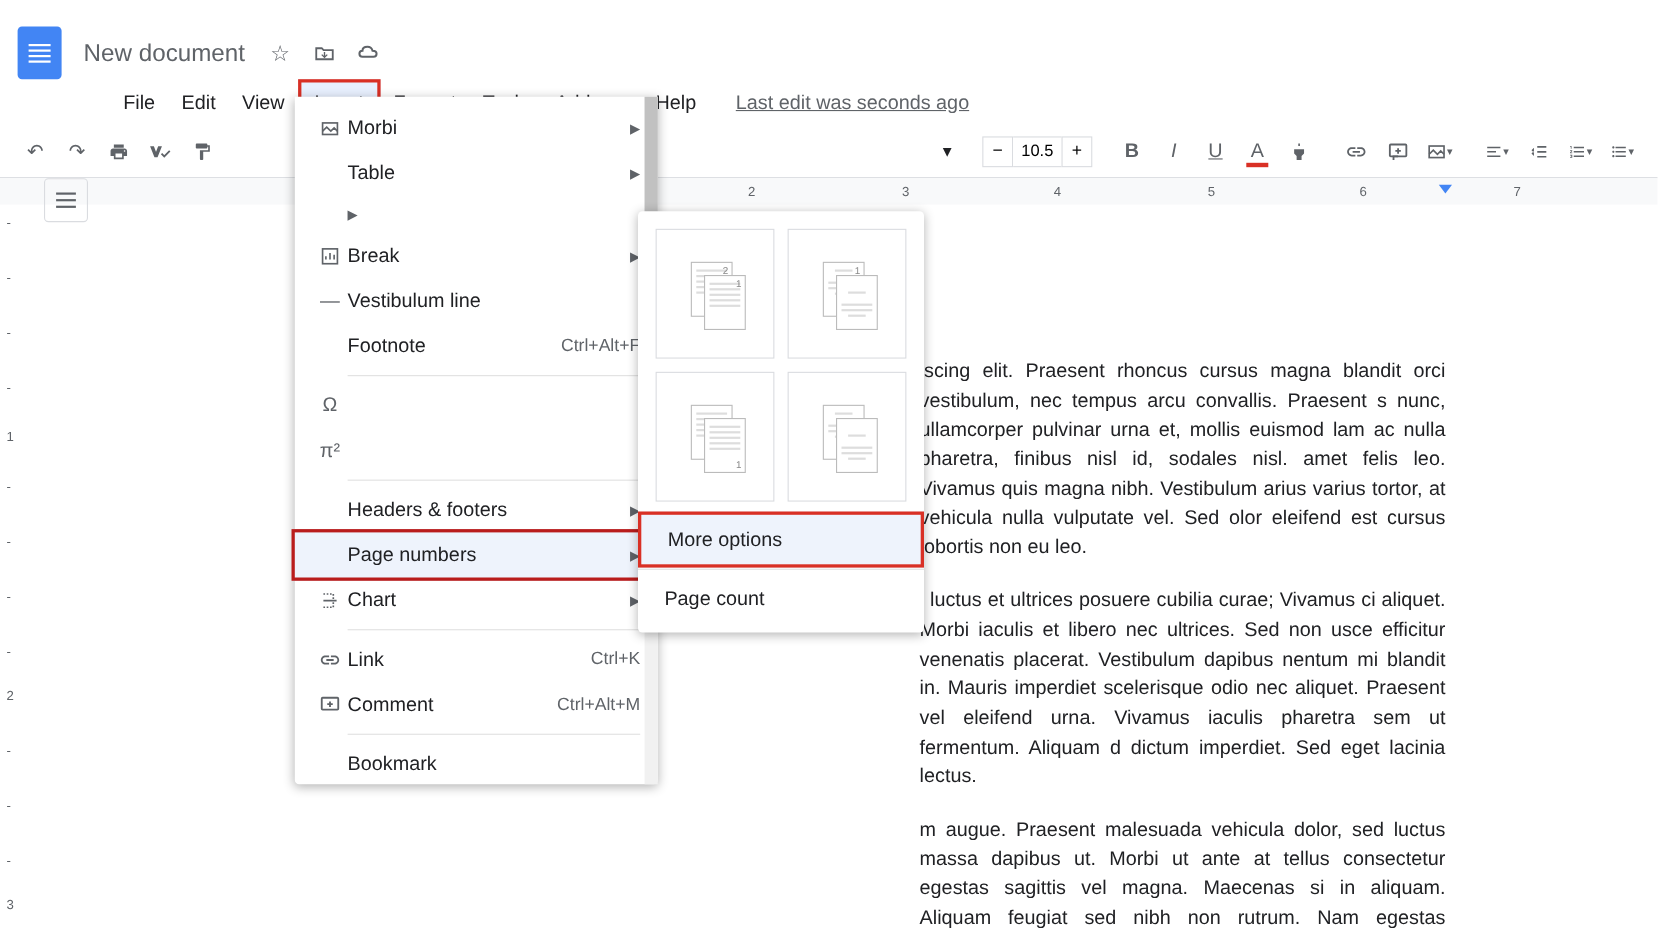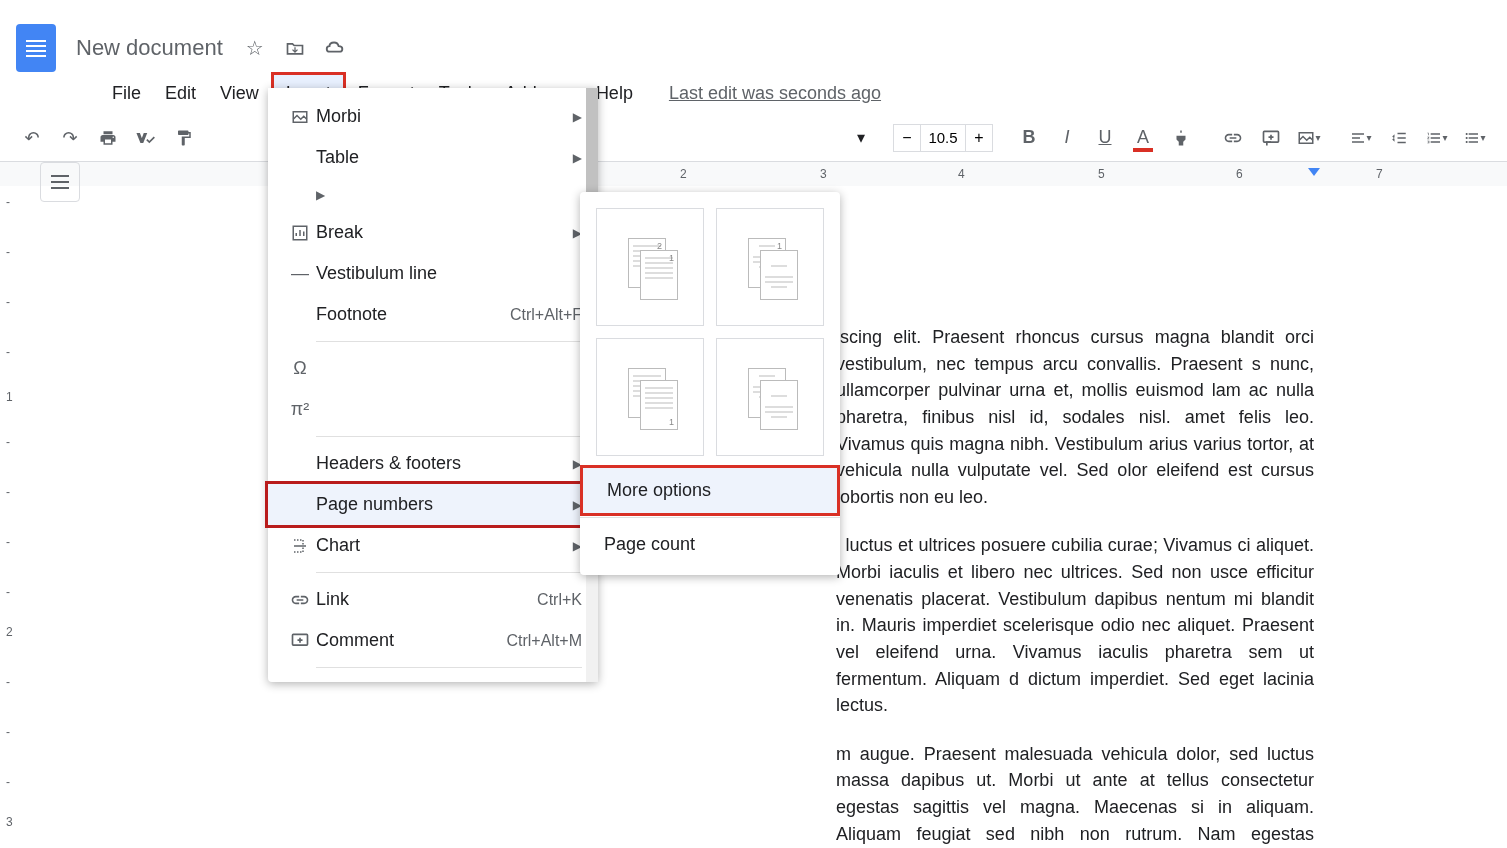--- a/index.html
+++ b/index.html
@@ -320,20 +320,24 @@
     <div class="dd-icon">
         <svg width="20" height="20" viewBox="0 0 24 24" fill="none" stroke="#5f6368" stroke-width="2">
           <rect x="3" y="4" width="18" height="13" rx="1"></rect>
           <path d="M12 8 L12 14 M9 11 L15 11"></path>
         </svg>
       </div>
     <div class="dd-label">Comment</div>
     <div class="dd-shortcut">Ctrl+Alt+M</div>
   </div>
   <div class="dd-divider"></div>
+  <div class="dd-item" style="padding-bottom:0">
+    <div class="dd-icon"></div>
+    <div class="dd-label">Bookmark</div>
+  </div>
 </div>
 
 <div class="submenu">
   <div class="pn-grid">
     <div class="pn-option">
       <div style="position:relative;width:60px;height:70px">
         <div class="pn-page back">
             <div class="pn-num" style="top:2px;right:3px">2</div>
             <div class="pn-line"></div>
             <div class="pn-line"></div>

